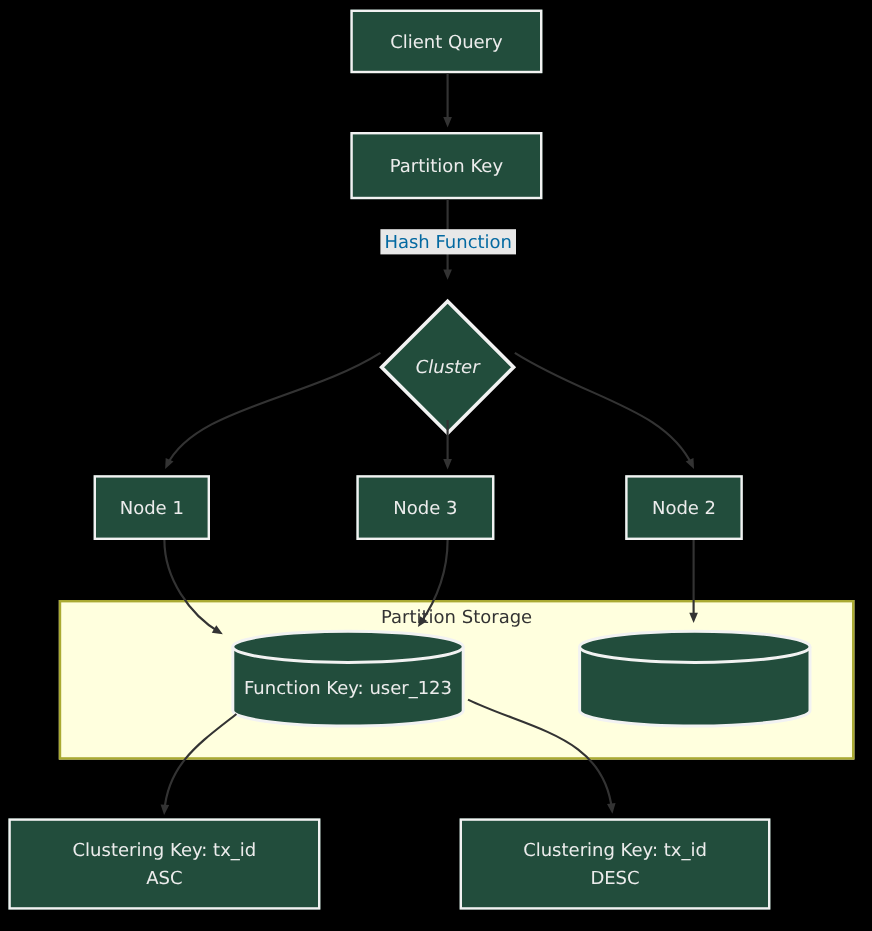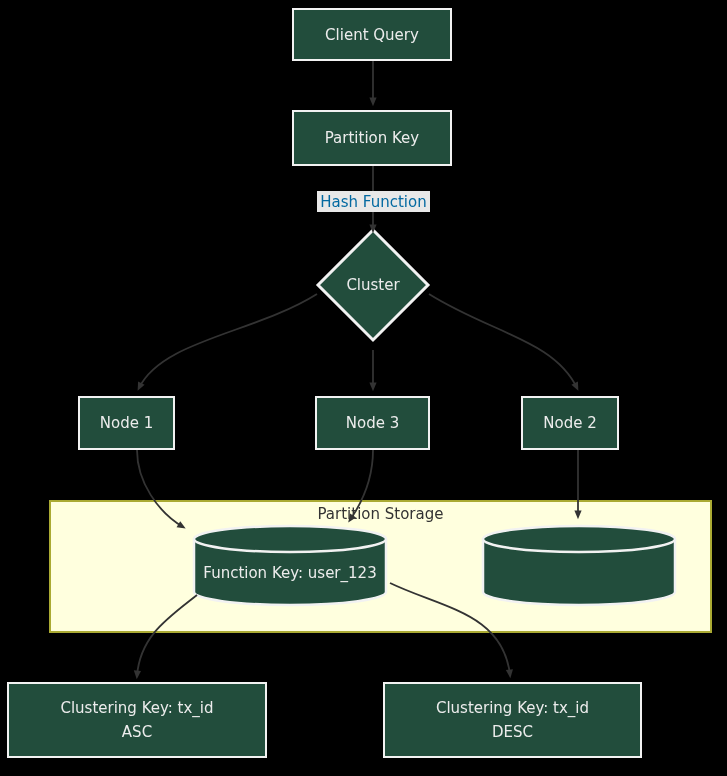--- a/index.html
+++ b/index.html
@@ -20,21 +20,21 @@
   .subgraph-title{
     position:absolute;top:3px;left:0;width:100%;text-align:center;
     color:#333333;font-size:15px;
   }
   .edges{position:absolute;left:0;top:0;z-index:3;pointer-events:none;}
   .edge-label{
     position:absolute;left:317px;top:191px;width:113px;height:21px;
     background:#e8e8e8;color:#0369a1;font-size:15px;display:flex;
     align-items:center;justify-content:center;z-index:4;
   }
-  .diamond-wrap{position:absolute;left:315px;top:227px;width:116px;height:116px;z-index:2;}
+  .diamond-wrap{position:absolute;left:315px;top:248px;width:116px;height:116px;z-index:2;font-style:italic;}
   .diamond-label{
     position:absolute;left:0;top:0;width:100%;height:100%;display:flex;
     align-items:center;justify-content:center;color:#ececec;font-size:15px;
   }
   .cylinder{position:absolute;width:196px;height:86px;z-index:2;}
   .cyl-label{
     position:absolute;left:0;top:20px;width:100%;height:60px;display:flex;
     align-items:center;justify-content:center;color:#ececec;font-size:15px;
   }
 </style>
@@ -52,21 +52,21 @@
   </div>
 
   <div class="gbox" style="left:292px;top:110px;width:160px;height:56px;">
     <span>Partition Key</span>
   </div>
 
   <div class="gbox" style="left:78px;top:396px;width:97px;height:54px;">
     <span>Node 1</span>
   </div>
 
-  <div class="gbox" style="left:315px;top:396px;width:115px;height:54px;">
+  <div class="gbox" style="left:297px;top:396px;width:115px;height:54px;">
     <span>Node 3</span>
   </div>
 
   <div class="gbox" style="left:521px;top:396px;width:98px;height:54px;">
     <span>Node 2</span>
   </div>
 
   <div class="gbox" style="left:7px;top:682px;width:260px;height:76px;">
     <div>Clustering Key: tx_id</div>
     <div>ASC</div>

